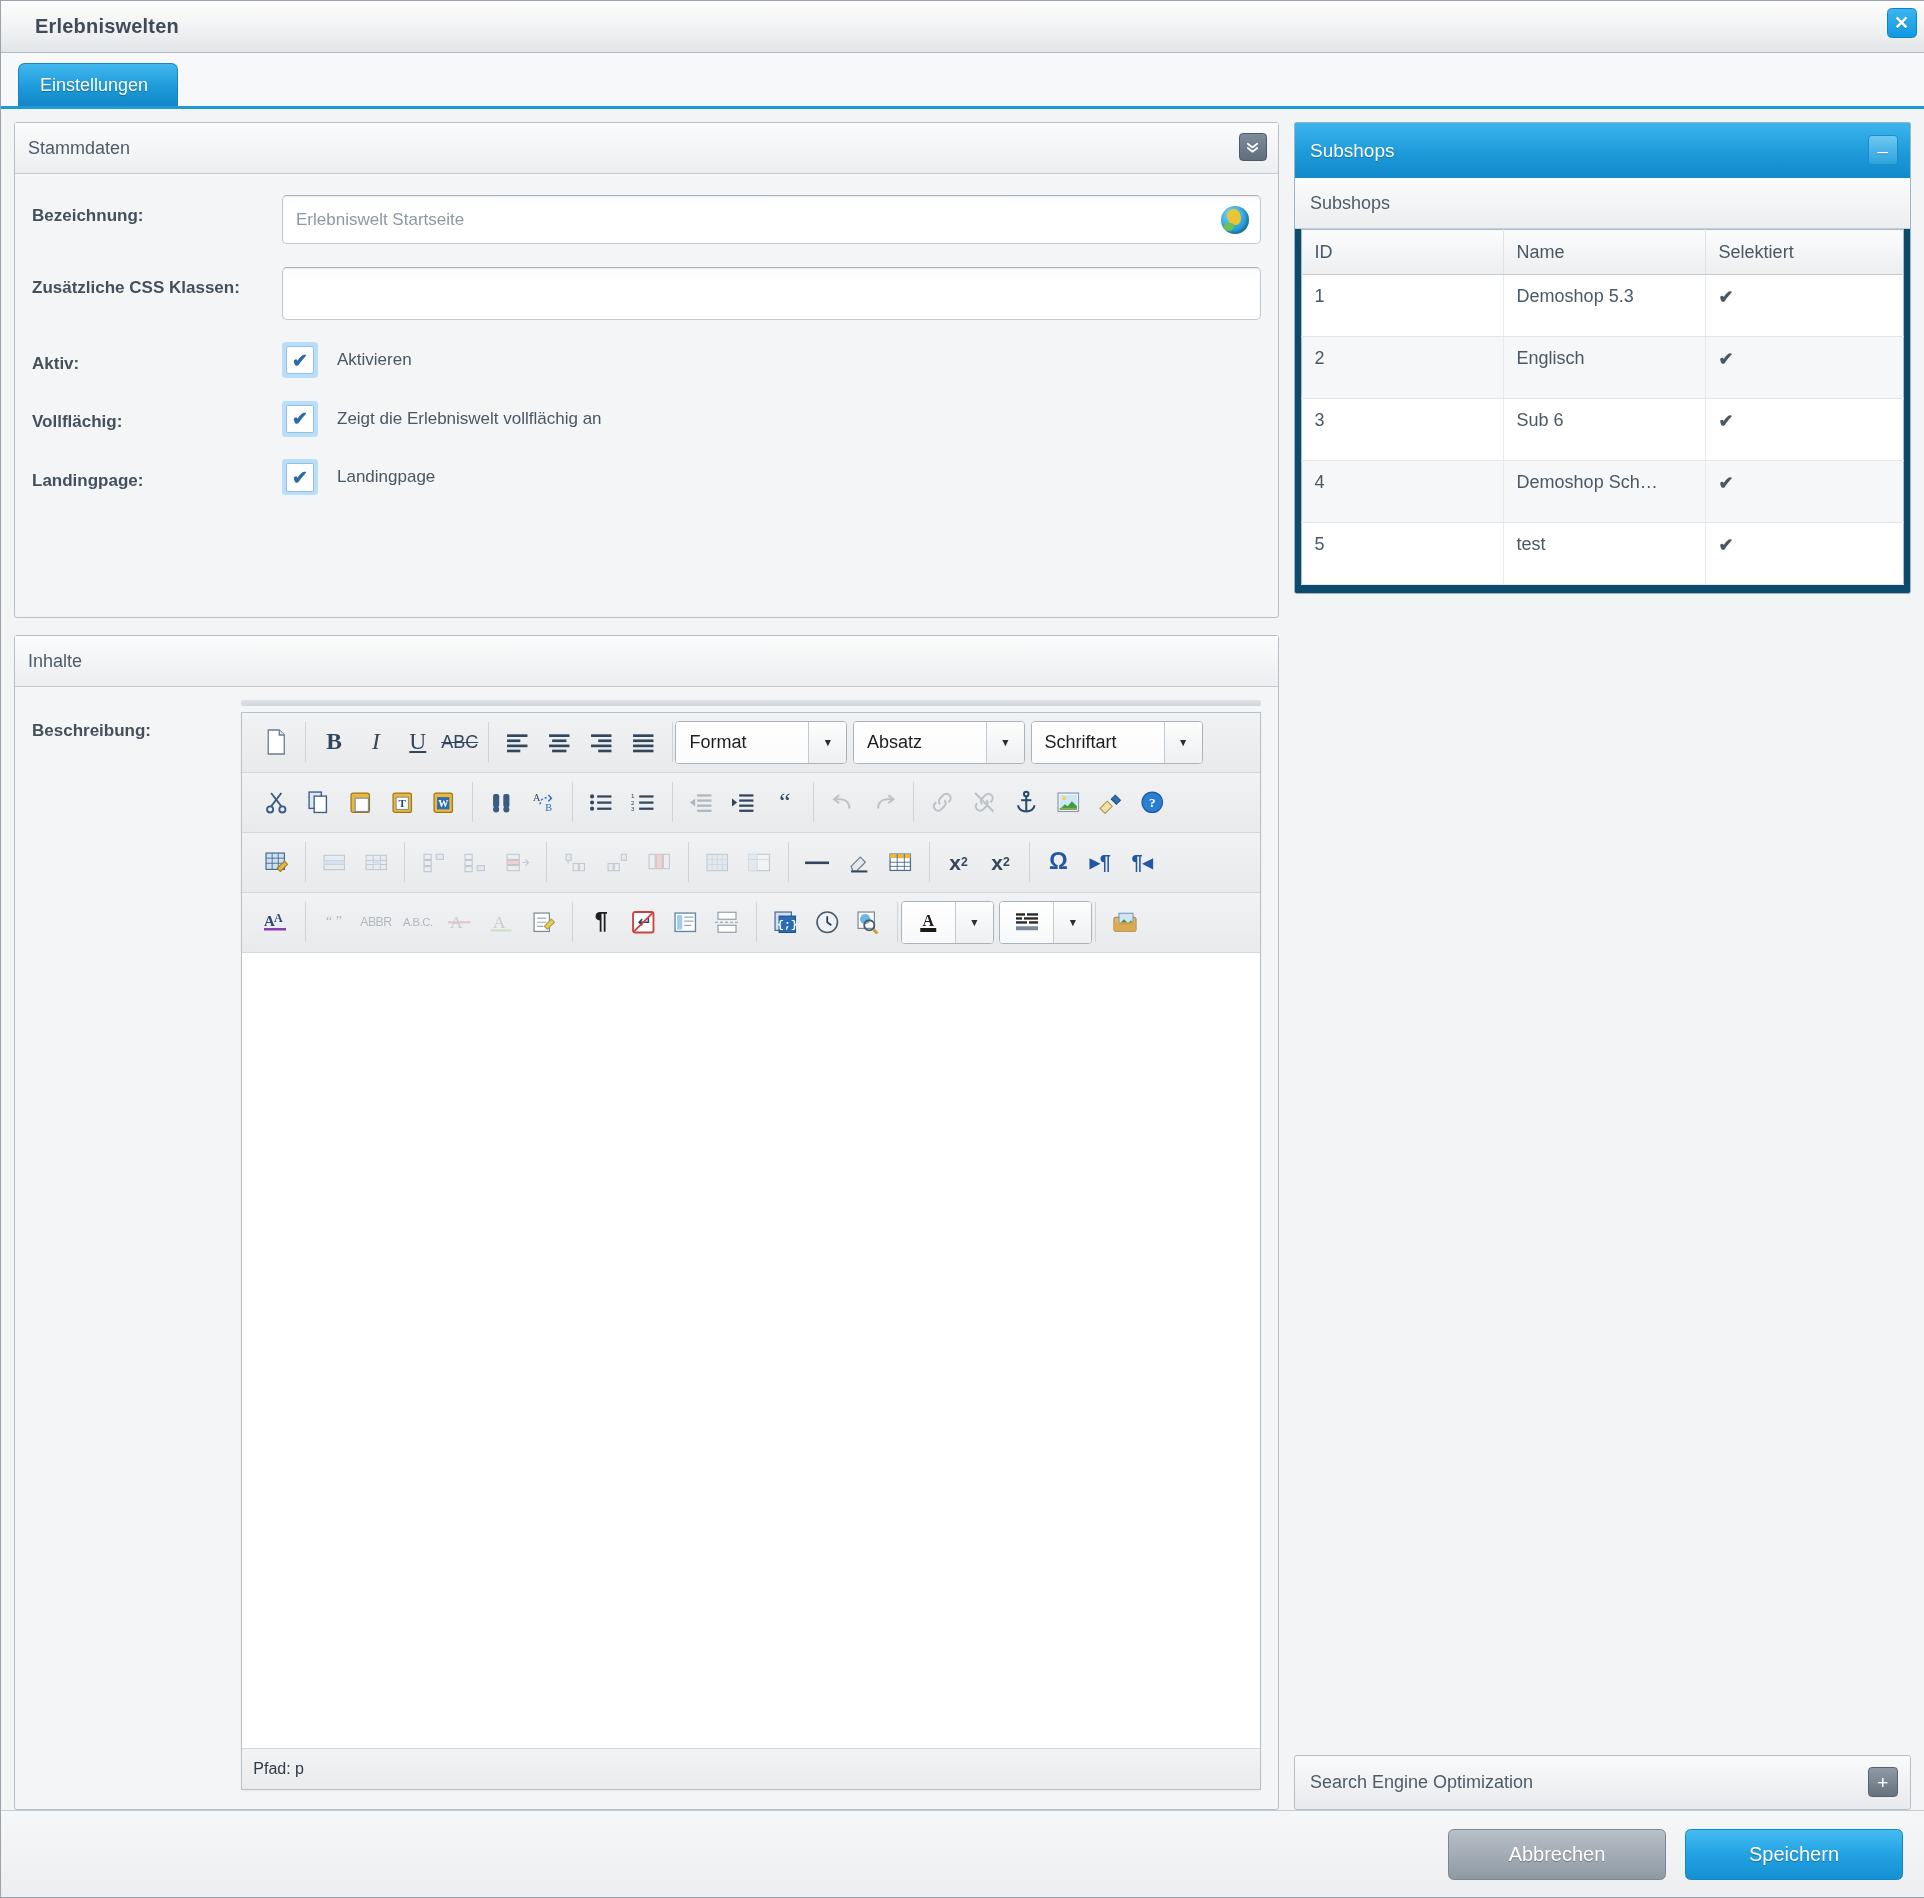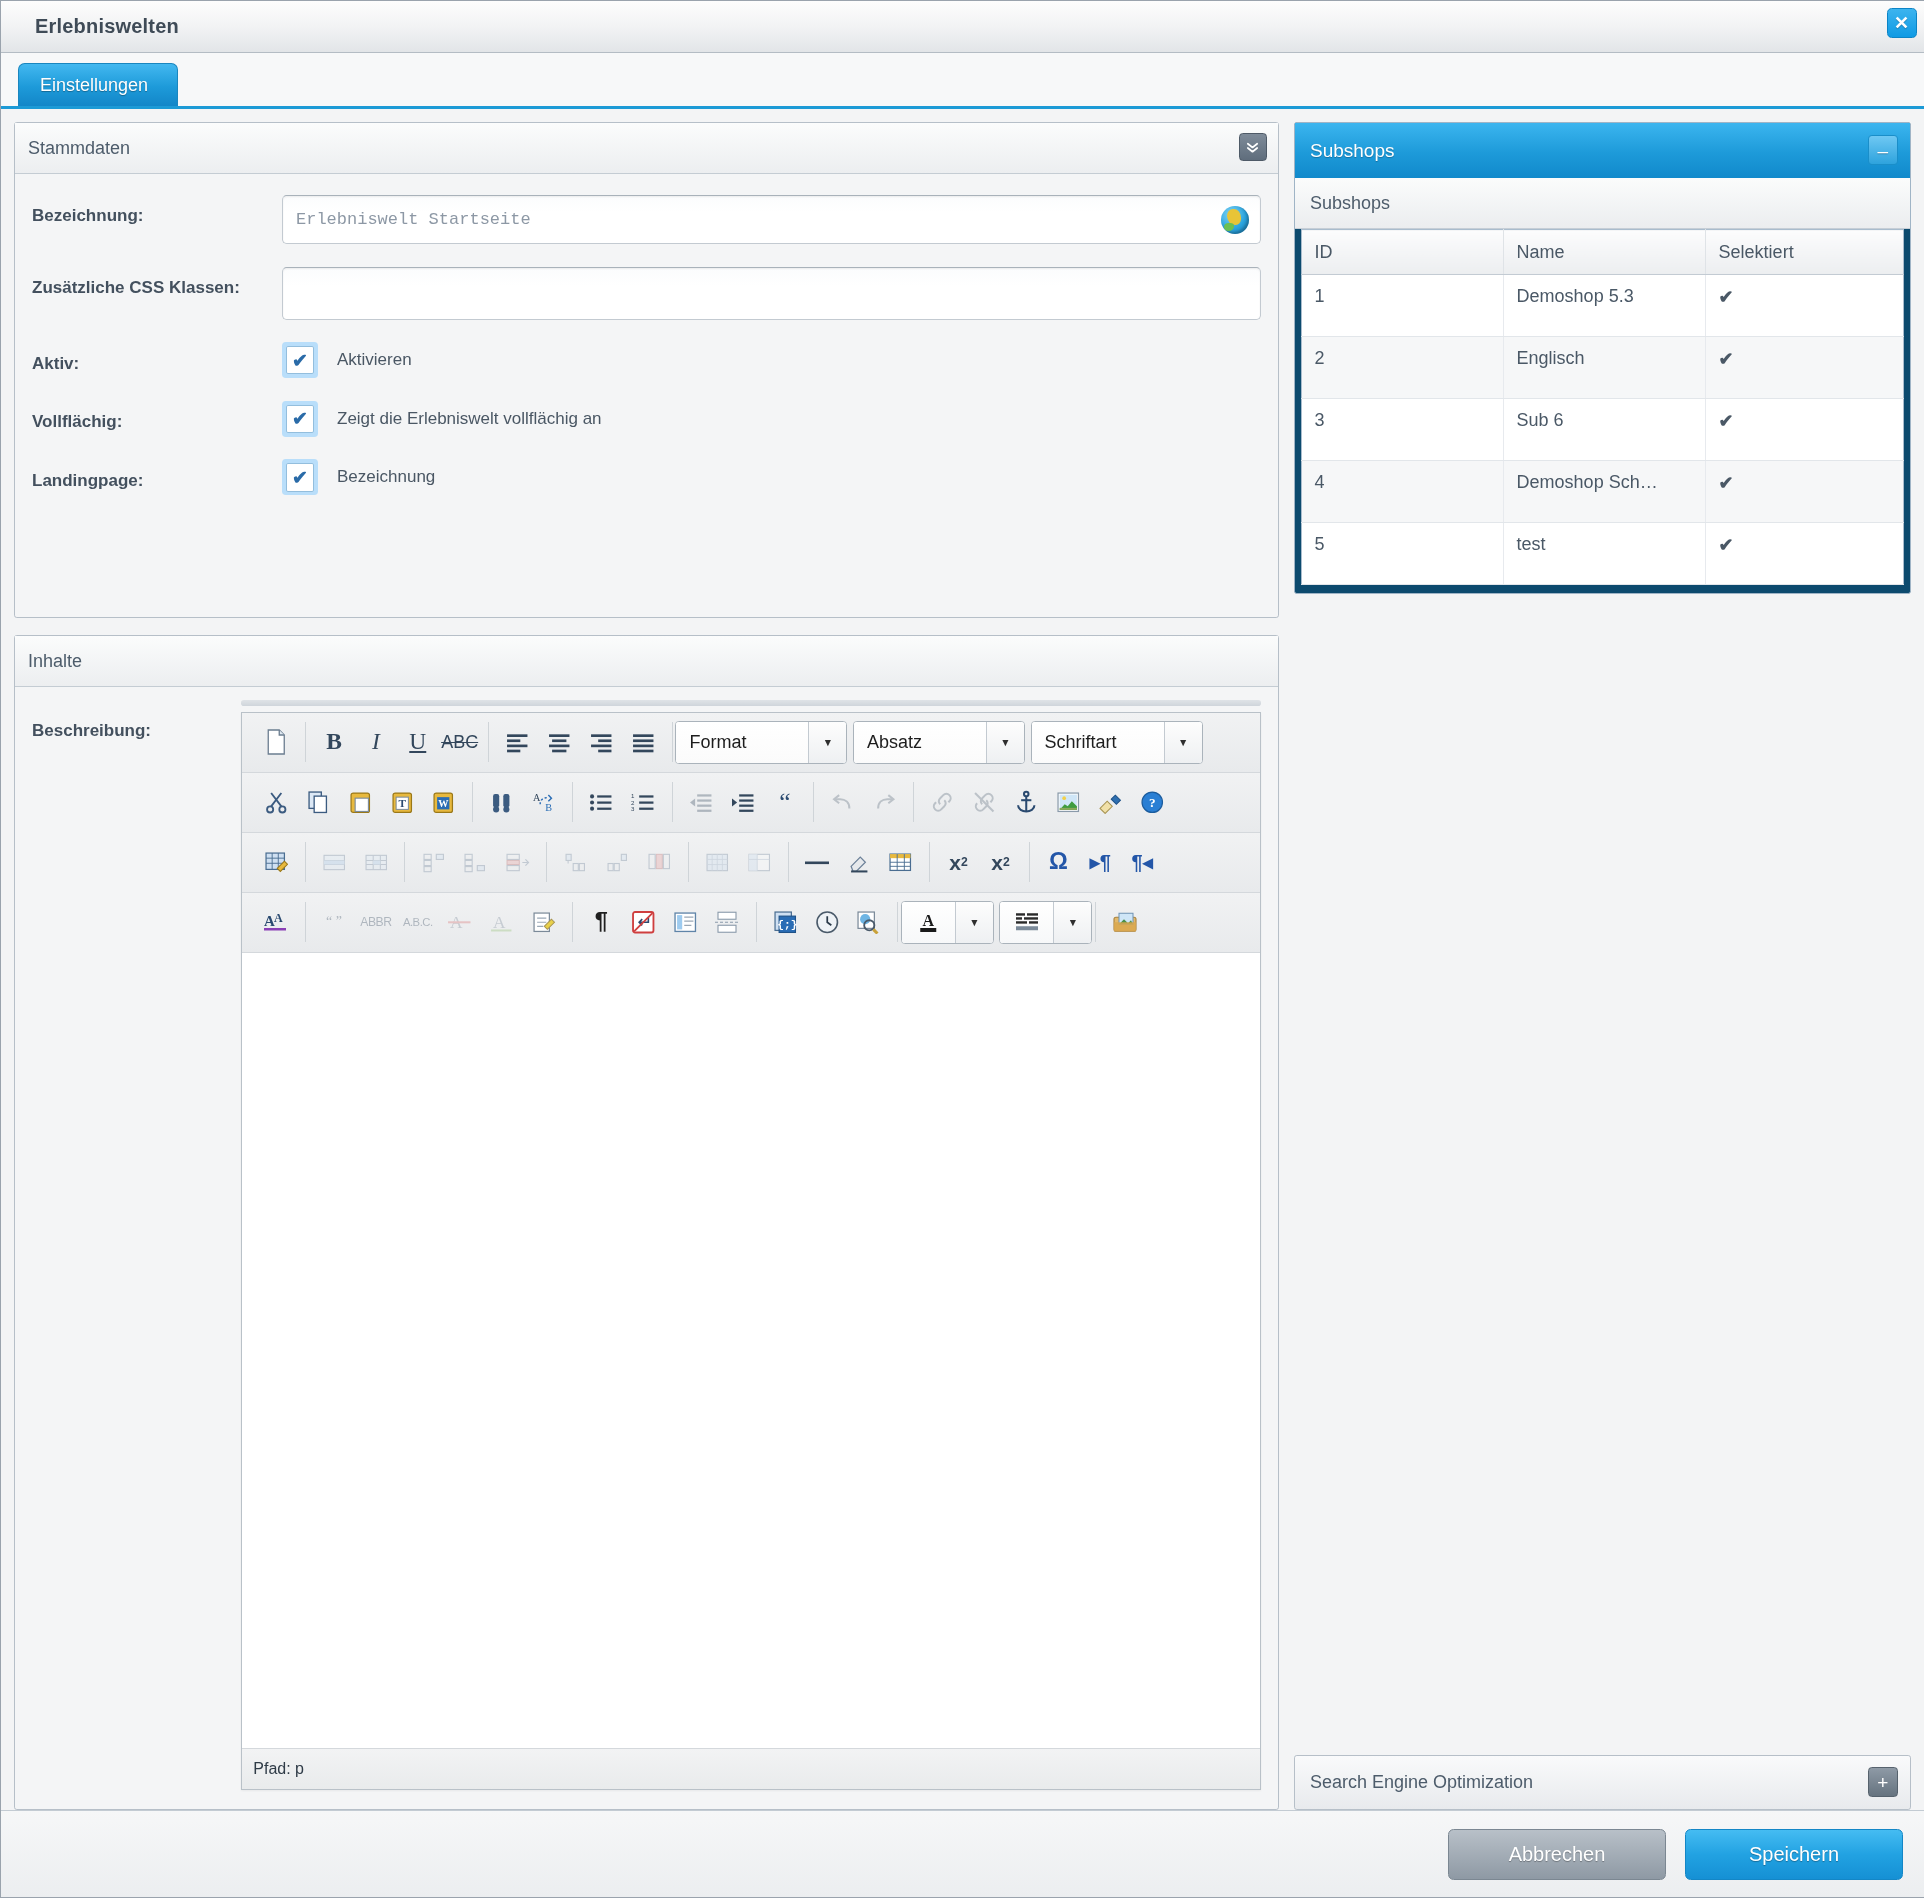--- a/index.html
+++ b/index.html
@@ -106,21 +106,20 @@
     flex: 1 1 auto; height: 49px;
     border: 0.9px solid #c3cad1;
     border-top-color: #a9b2ba;
     border-radius: 4.7px;
     background: linear-gradient(to bottom, #fbfcfd 0%, #ffffff 35%);
     box-shadow: inset 0 0.9px 1.9px rgba(0,0,0,.07);
     display: flex; align-items: center;
     padding: 0 13px;
     font-size: 17px; color: #8d98a5;
     position: relative;
-    font-family: Liberation Mono, monospace;
   }
   .finput.tall { height: 53px; }
   .globe {
     position: absolute; right: 11.3px; top: 50%; transform: translateY(-50%);
     width: 28px; height: 28px; border-radius: 50%;
     background: radial-gradient(circle at 35% 30%, #7fd4f5 0%, #2aa3dd 55%, #1b7fb8 100%);
     box-shadow: inset -1.9px -1.9px 2.8px rgba(0,0,0,.25);
     overflow: hidden; cursor: pointer;
   }
   .globe::before {
@@ -376,21 +375,21 @@
               <span class="cb-label">Zeigt die Erlebniswelt vollflächig an</span>
             </div>
           </div>
 
           <div class="frow">
             <div class="flabel">Landingpage:</div>
             <div class="cbwrap">
               <div class="cbox">
                 <span class="inner">✔</span>
               </div>
-              <span class="cb-label">Bezeichnung</span>
+              <span class="cb-label">Landingpage</span>
             </div>
           </div>
 
           <div style="height:75px"></div>
         </div>
       </div>
 
       <div class="panel inhalte">
         <div class="panel-head">
           <span>Inhalte</span>

